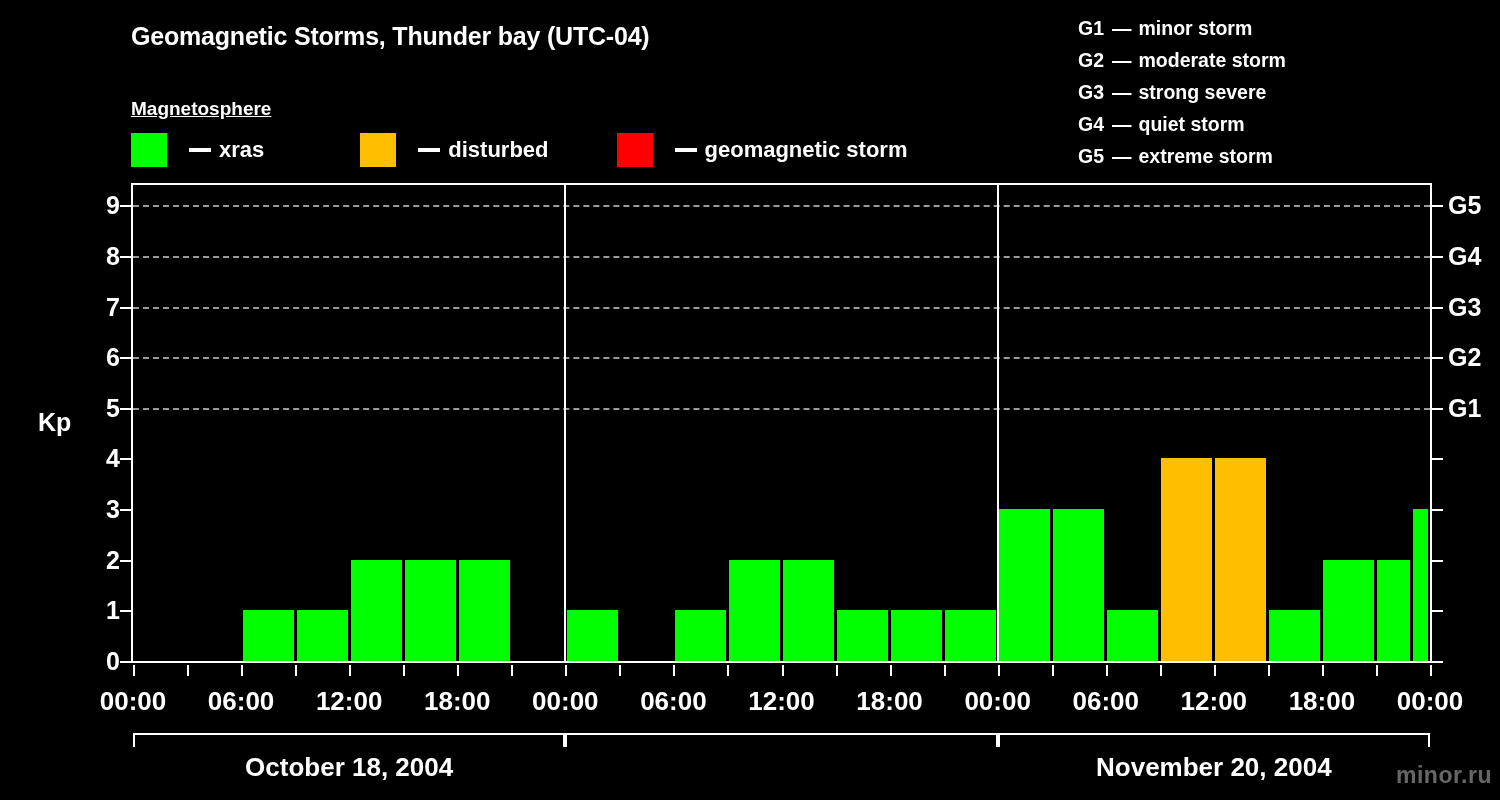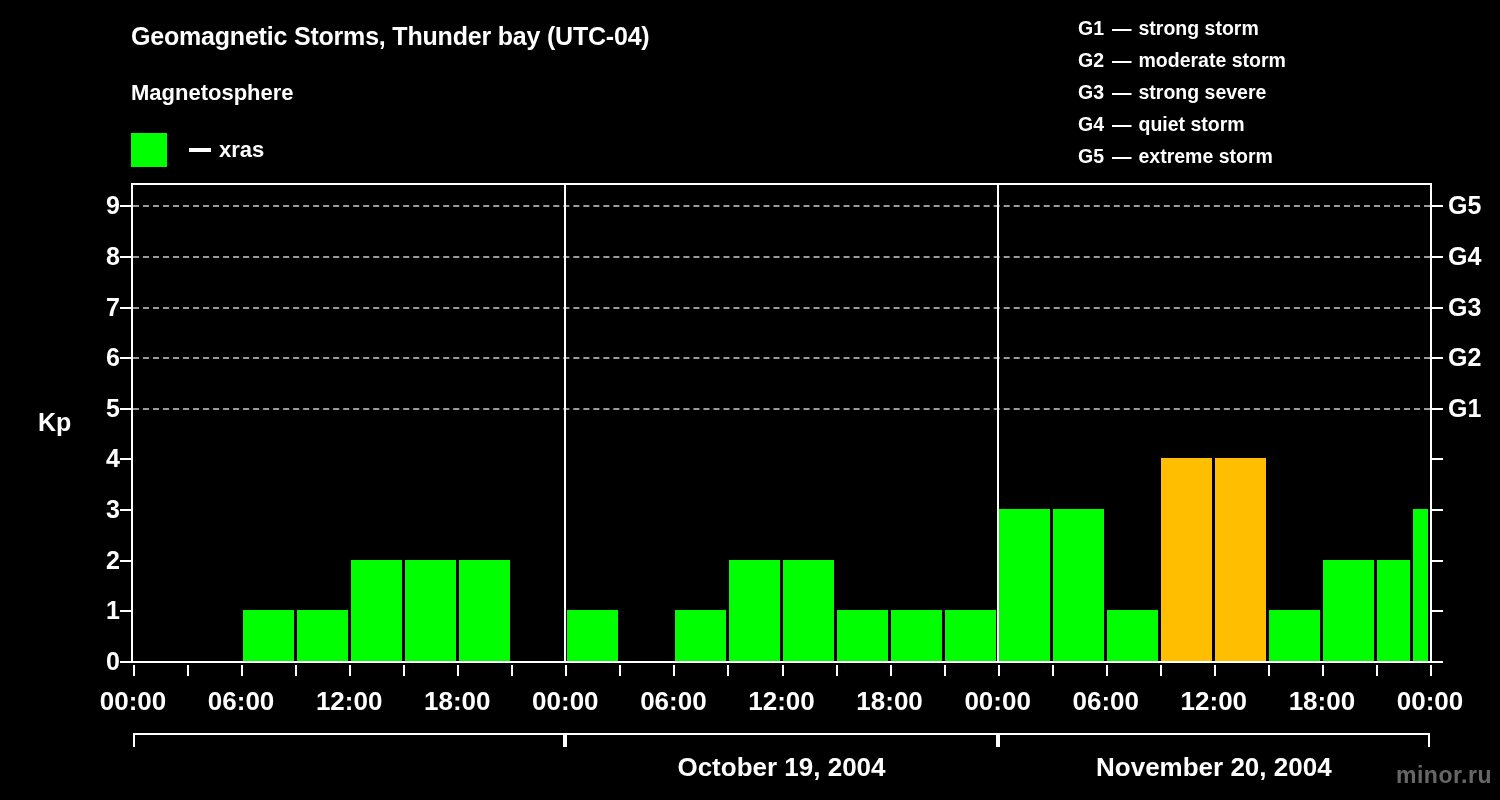--- a/index.html
+++ b/index.html
@@ -29,24 +29,25 @@
     left: 131px;
     top: 22px;
     font-size: 25px;
     font-weight: bold;
     letter-spacing: -0.2px;
     white-space: nowrap;
   }
   .section-label {
     position: absolute;
     left: 131px;
-    top: 80px;
-    font-size: 22px;
-    font-weight: bold;
-    white-space: nowrap;
+    top: 98px;
+    font-size: 19px;
+    font-weight: bold;
+    white-space: nowrap;
+    text-decoration: underline;
   }
 
   
   .legend-row {
     position: absolute;
     left: 131px;
     top: 132px;
     height: 36px;
     display: flex;
     align-items: center;
@@ -275,28 +276,38 @@
   <div class="title">Geomagnetic Storms, Thunder bay (UTC-04)</div>
   <div class="section-label">Magnetosphere</div>
 
   <div class="legend-row" id="legend-row">
       <div class="legend-item">
         <span class="legend-swatch" style="background: rgb(0, 255, 0);"></span>
         <span class="legend-dash"></span>
         <span class="legend-text">xras</span>
       </div>
       <div class="legend-gap-a"></div>
+      <div class="legend-item">
+        <span class="legend-swatch" style="background: rgb(255, 191, 0);"></span>
+        <span class="legend-dash"></span>
+        <span class="legend-text">disturbed</span>
+      </div>
       <div class="legend-gap-b"></div>
+      <div class="legend-item">
+        <span class="legend-swatch" style="background: rgb(255, 0, 0);"></span>
+        <span class="legend-dash"></span>
+        <span class="legend-text">geomagnetic storm</span>
+      </div>
     </div>
 
   <div class="gscale" id="gscale">
       <div class="gscale-line">
         <span class="gscale-code">G1</span>
         <span class="gscale-sep">—</span>
-        <span>strong storm</span>
+        <span>minor storm</span>
       </div>
       <div class="gscale-line">
         <span class="gscale-code">G2</span>
         <span class="gscale-sep">—</span>
         <span>moderate storm</span>
       </div>
       <div class="gscale-line">
         <span class="gscale-code">G3</span>
         <span class="gscale-sep">—</span>
         <span>strong severe</span>
@@ -432,18 +443,18 @@
       <div class="xtick-label" style="left: 1213.83px;">12:00</div>
       <div class="xtick-label" style="left: 1321.92px;">18:00</div>
       <div class="xtick-label" style="left: 1430px;">00:00</div>
     </div>
   <div id="daybar">
       <div class="day-bracket" style="left: 2px; width: 432.333px;"></div>
       <div class="day-bracket" style="left: 434.333px; width: 432.333px;"></div>
       <div class="day-bracket" style="left: 866.667px; width: 432.333px;"></div>
     </div>
   <div id="daylabels">
-      <div class="day-label" style="left: 434.333px; width: 432.333px;">October 19, 2004</div>
+      <div class="day-label" style="left: 2px; width: 432.333px;">October 18, 2004</div>
       <div class="day-label" style="left: 866.667px; width: 432.333px;">November 20, 2004</div>
     </div>
 
   <div class="watermark">minor.ru</div>
 </div>
 
 </body></html>

